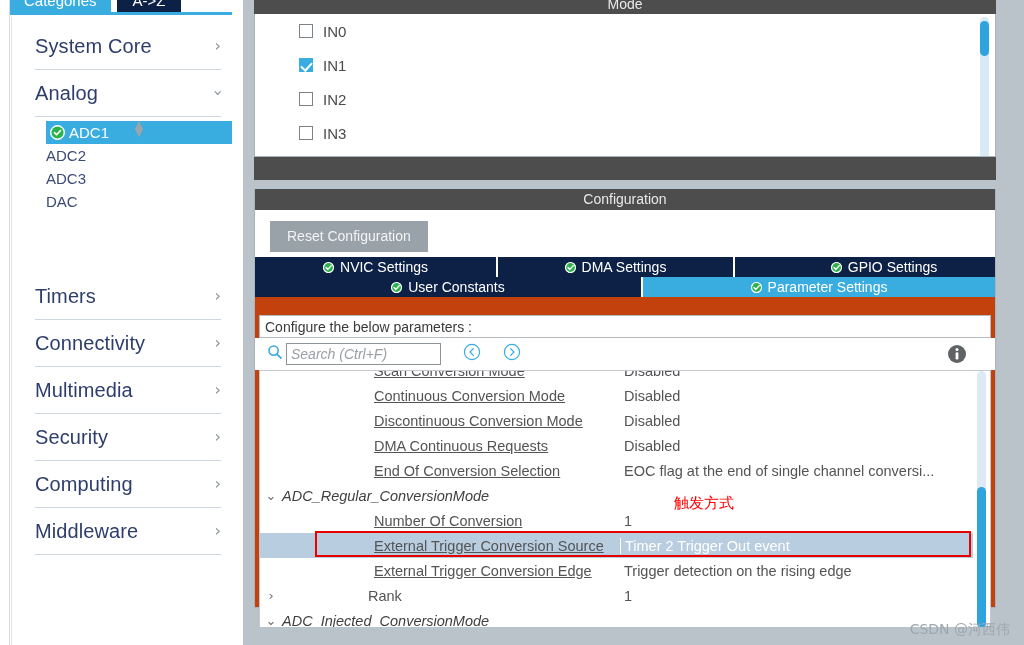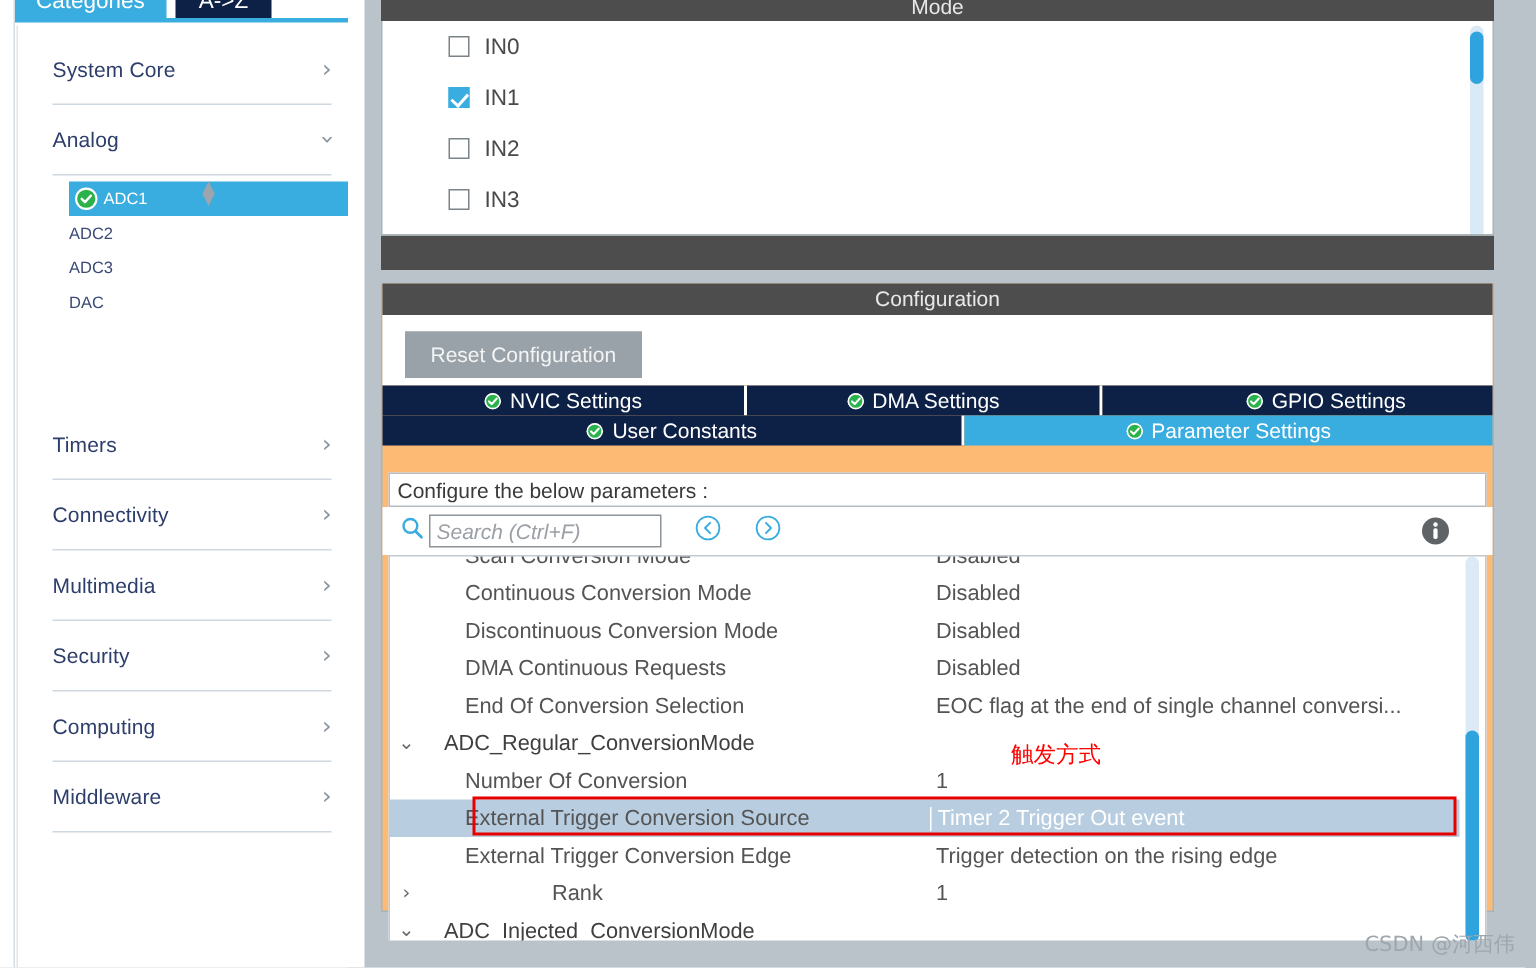--- a/index.html
+++ b/index.html
@@ -74,21 +74,21 @@
     position: relative;
     height: 47px;
     margin: 0 11px 0 23px;
     display: flex;
     align-items: center;
     justify-content: space-between;
     border-bottom: 1px solid #cfd8e0;
     cursor: default;
   }
   .cat-label {
-    font-size: 14px;
+    font-size: 20px;
     color: #2e3e6b;
     letter-spacing: .1px;
   }
   .chev {
     color: #8a95a0;
     font-size: 16px;
     line-height: 1;
     font-family: "DejaVu Sans", sans-serif;
   }
   .chev.down { transform: rotate(90deg); }
@@ -107,21 +107,21 @@
     color: #9aa5ad;
     text-align: center;
     line-height: 8px;
     font-family: "DejaVu Sans", sans-serif;
   }
   .peri-row {
     height: 23px;
     display: flex;
     align-items: center;
     padding-left: 34px;
-    font-size: 11px;
+    font-size: 15px;
     color: #3b4a75;
     cursor: default;
   }
   .peri-row.sel {
     background: #39ace0;
     color: #ffffff;
     margin-left: 34px;
     padding-left: 0;
     width: 187px;
   }
@@ -231,21 +231,21 @@
     background: #2fa3dd;
     border-radius: 5px;
   }
 
   
   #config-box {
     position: absolute;
     left: 2px; top: 189px;
     width: 742px;
     height: 419px;
-    background: #fdba74;
+    background: #c2410c;
     border: 1px solid #a9b3ba;
     border-top: none;
   }
   #config-hdr { height: 21px; }
   #reset-area {
     height: 47px;
     background: #ffffff;
     padding: 11px 0 0 15px;
   }
   #reset-btn {
@@ -369,23 +369,23 @@
     flex: 0 0 auto;
   }
   .prow .pname { flex: 0 0 auto; }
   .prow.group .pname { color: #3f3f3f; }
   .prow .pval {
     position: absolute;
     left: 364px;
     color: #545454;
     white-space: nowrap;
   }
-  .prow.child .pname { margin-left: 28px; }
+  .prow.child .pname { margin-left: 92px; text-decoration: underline; }
   .prow.child-ind .pname { margin-left: 86px; }
-  .prow.group .pname { margin-left: 14px; }
+  .prow.group .pname { margin-left: 0; font-style: italic; }
 
   .prow.selected {
     background: #b8cde0;
   }
   .prow.selected .pval {
     color: #ffffff;
     border-left: 1px solid #ffffff;
     padding-left: 4px;
     margin-left: -4px;
   }

